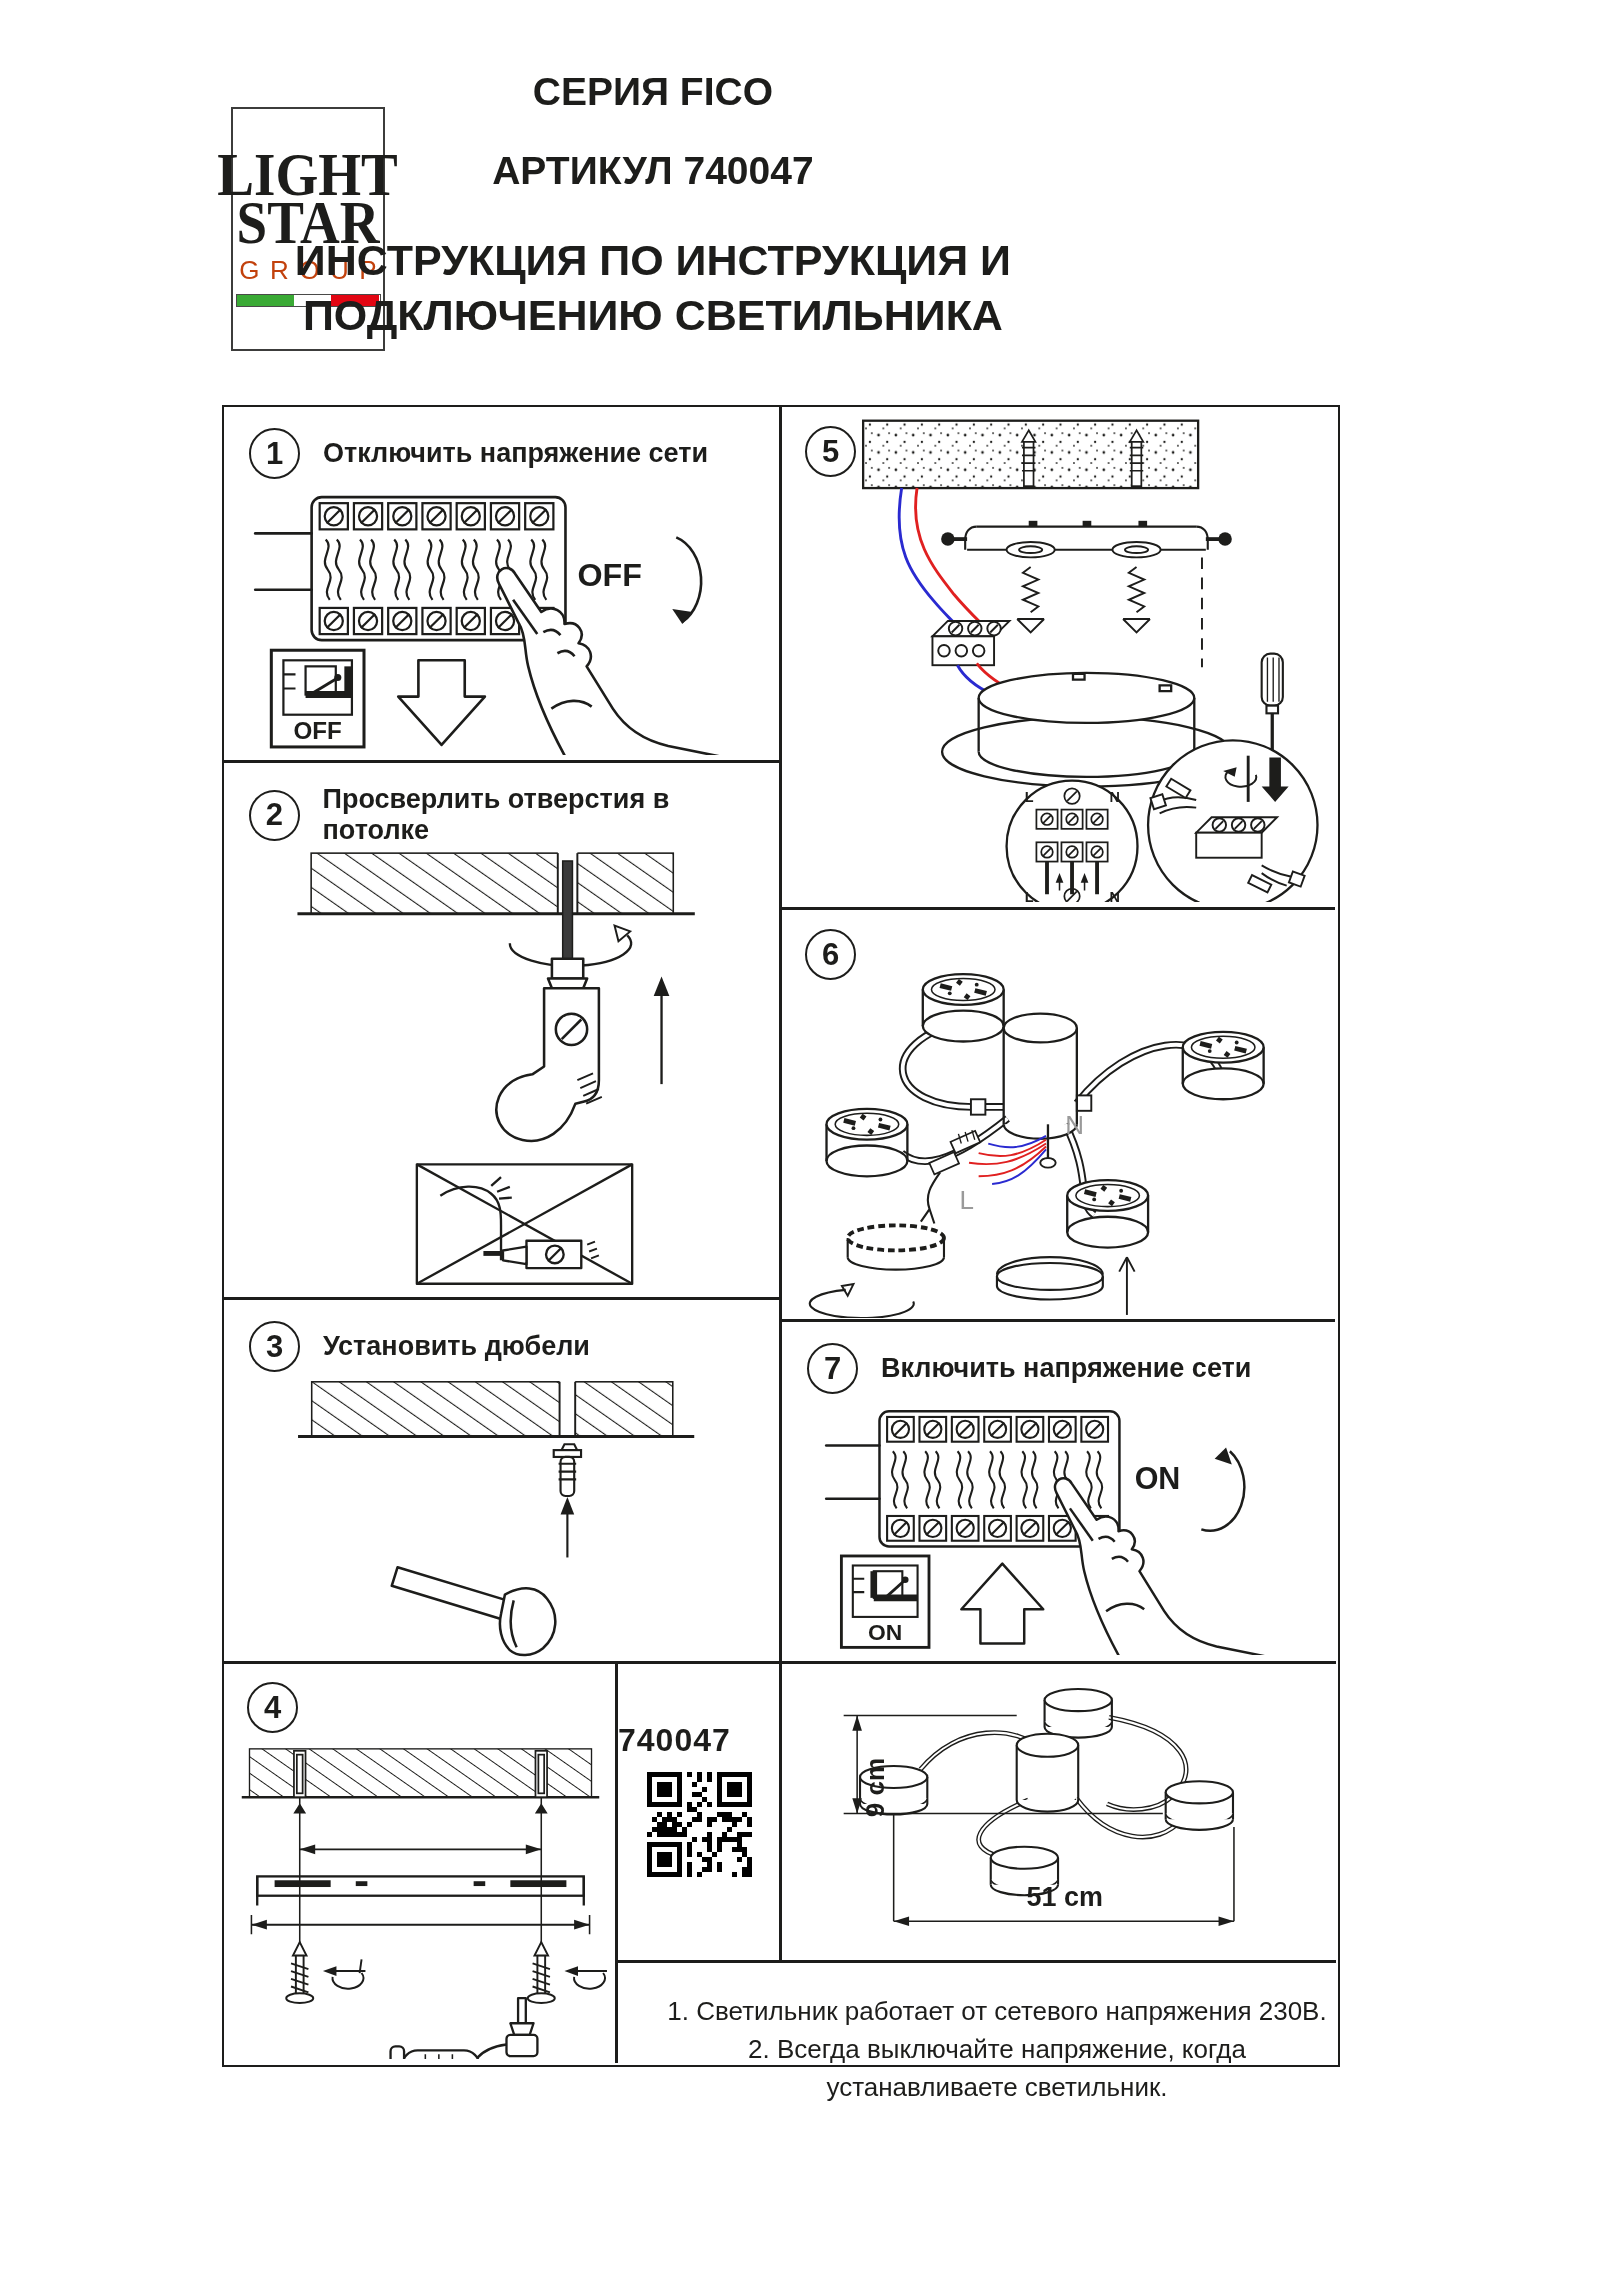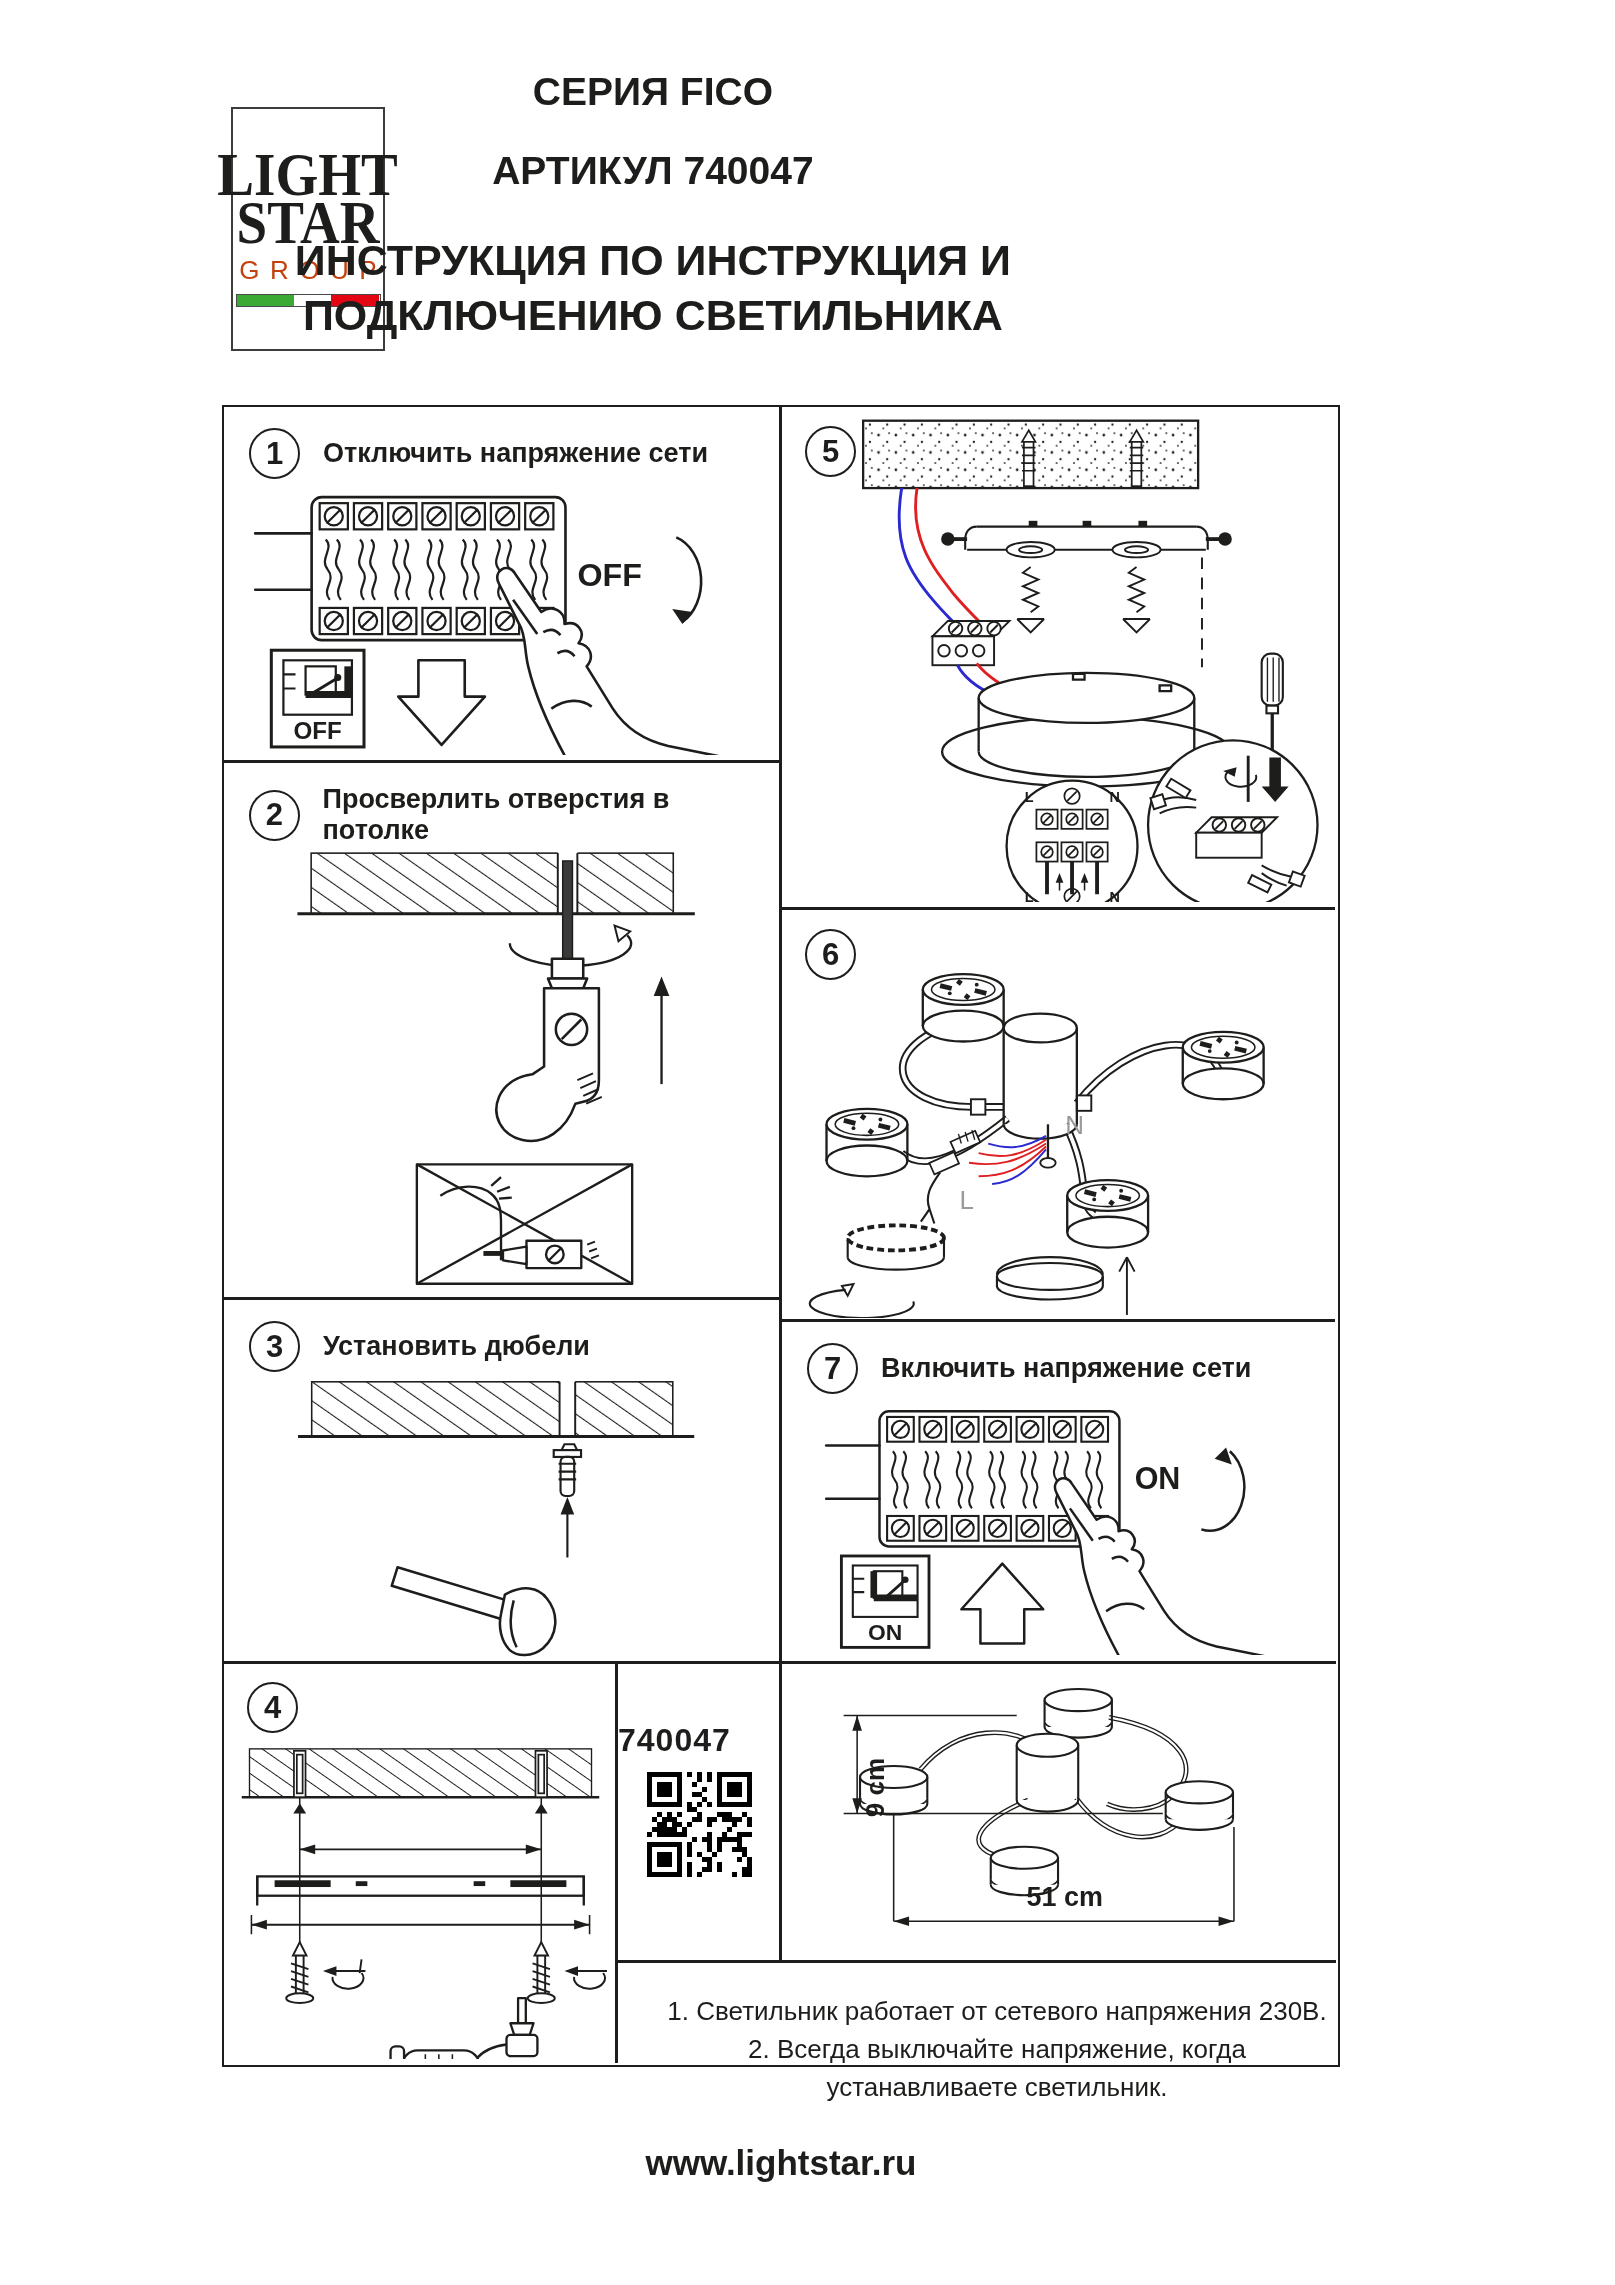--- a/index.html
+++ b/index.html
@@ -739,15 +739,14 @@
         <text x="290" y="242" text-anchor="middle" font-size="28" font-weight="bold" fill="#1d1d1b">51 cm</text>
       </svg>
     </div>
 
     <div class="cell notes" style="left:394px;top:1556px;width:718px;height:100px;box-sizing:border-box;">
       <div>1. Светильник работает от сетевого напряжения 230В.</div>
       <div>2. Всегда выключайте напряжение, когда устанавливаете светильник.</div>
     </div>
   </div>
 
-  <div class="footer">www.lightstar.ru</div>
 </div>
 
 
 </body></html>

